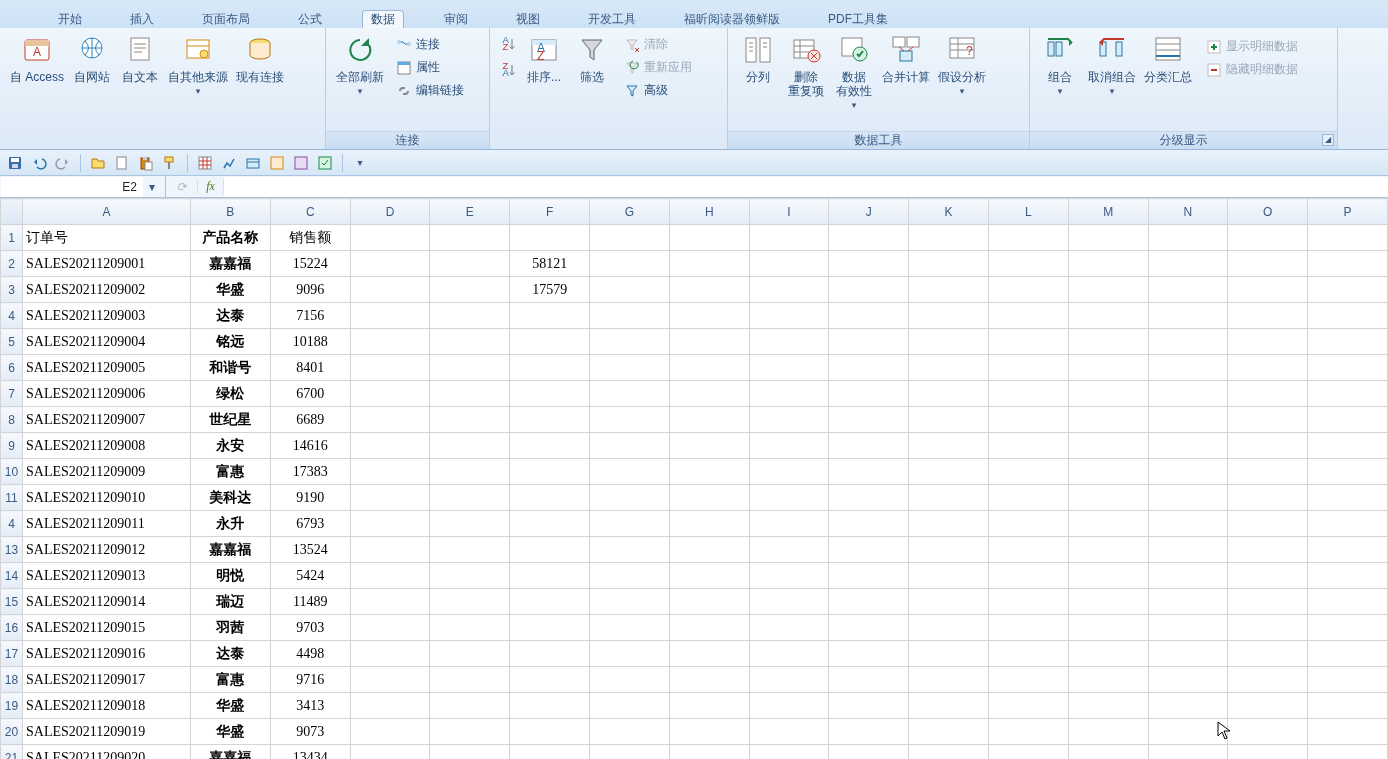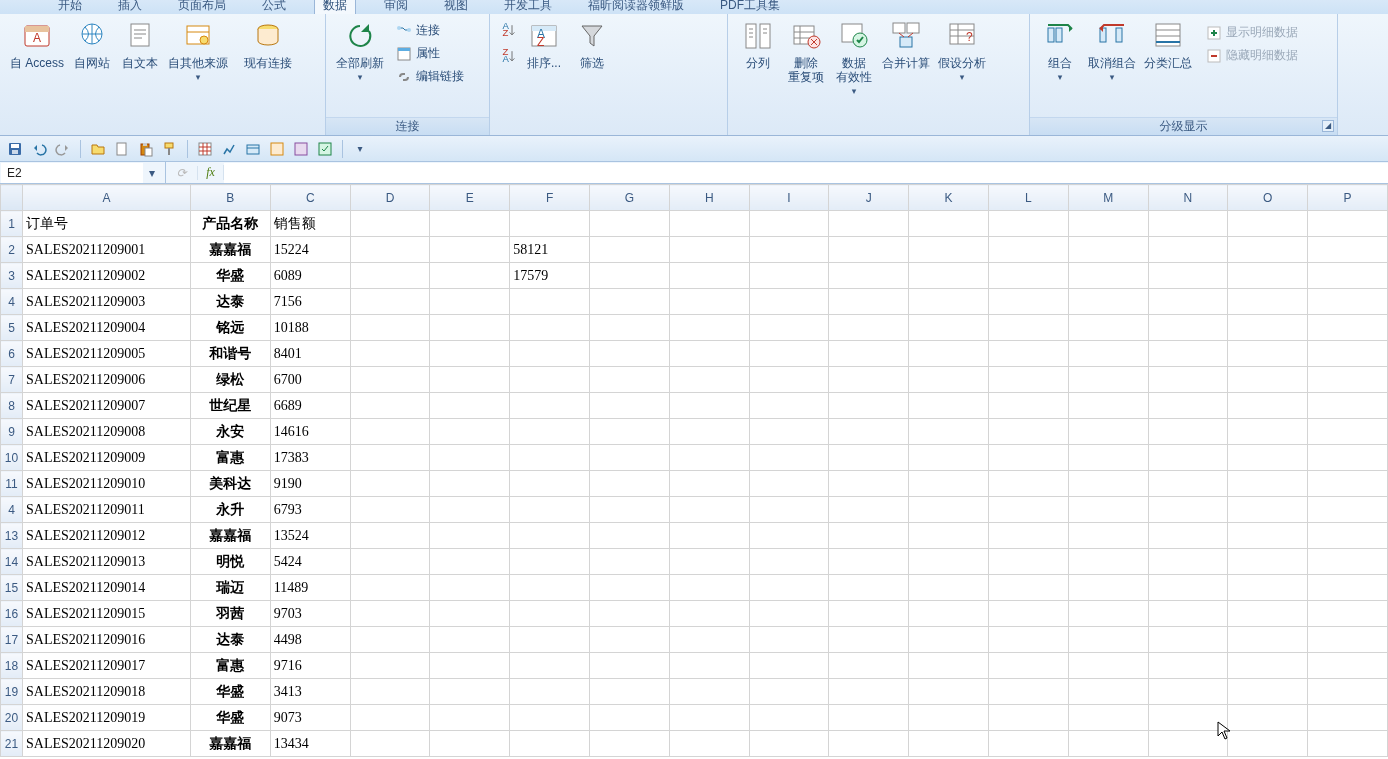--- a/index.html
+++ b/index.html
@@ -1,19 +1,19 @@
 <!DOCTYPE html>
 <html><head>
 <meta charset="utf-8">
 <style>
 * { margin: 0; padding: 0; box-sizing: border-box; font-family: "Microsoft YaHei", "SimSun", Arial, sans-serif; font-size: 12px; user-select: none; }
 body { background: #cfe4f7; overflow: hidden; width: 1388px; height: 759px; }
 
 
-.menu-bar { height: 14px; background: linear-gradient(#d8e8f8,#cde2f6); display: flex; align-items: flex-end; padding-left: 50px; gap: 20px; color: #3b5a82; overflow: hidden; }
+.menu-bar { height: 28px; background: linear-gradient(#d8e8f8,#cde2f6); display: flex; align-items: flex-end; padding-left: 50px; gap: 32px; color: #3b5a82; overflow: hidden; }
 .menu-bar .tab { padding: 0 8px; cursor: pointer; }
 .menu-bar .tab.active { background: #f3f8fd; border-radius: 4px 4px 0 0; border: 1px solid #9ab6d8; border-bottom: none; color: #2a4d78; }
 
 
 .ribbon { height: 122px; background: linear-gradient(#eff6fc,#dce9f7); border-bottom: 1px solid #9ab6d8; display: flex; }
 .group { border-right: 1px solid #b7cee8; display: flex; flex-direction: column; }
 .group-body { flex: 1; display: flex; align-items: flex-start; padding: 4px 6px 0 6px; }
 .group-title { height: 18px; text-align: center; color: #3b5a82; font-size: 12px; background: linear-gradient(#d7e6f5,#c8ddf3); border-top: 1px solid #c3d7ee; position: relative; }
 .group-title .launcher { position: absolute; right: 3px; top: 2px; width: 12px; height: 12px; border: 1px solid #9ab6d8; background: #e6f0fa; font-size: 8px; line-height: 10px; color: #3b5a82; }
 
@@ -29,35 +29,35 @@
 .ico svg, .ico-s svg { width: 100%; height: 100%; }
 
 
 .qat { height: 26px; background: linear-gradient(#e9f2fb,#d5e6f6); border-bottom: 1px solid #a9c3e0; display: flex; align-items: center; padding: 0 6px; gap: 6px; }
 .qat .qbtn { width: 18px; height: 18px; display: flex; align-items: center; justify-content: center; cursor: pointer; border-radius: 2px; }
 .qat .sep { width: 1px; height: 18px; background: #a9c3e0; margin: 0 2px; }
 
 
 .fbar { height: 22px; background: #eef5fc; border-bottom: 1px solid #a9c3e0; display: flex; align-items: stretch; }
 .namebox { width: 166px; border-right: 1px solid #a9c3e0; display: flex; align-items: center; }
-.namebox input { border: none; background: #fff; height: 20px; margin: 1px; width: 142px; padding: 0 6px; font-size: 12px; text-align: left; color: #222; }
+.namebox input { border: none; background: #fff; height: 20px; margin: 1px; width: 142px; padding: 0 6px; font-size: 12px; text-align: right; color: #222; }
 .namebox .dd { width: 16px; text-align: center; color: #3b5a82; cursor: pointer; }
 .fx-area { display: flex; align-items: center; flex: 1; }
 .fx-btn { width: 26px; text-align: center; color: #888; cursor: pointer; border-right: 1px solid #d5e2ef; font-style: italic; }
 .fx-btn.fx { color: #4d7c0f; font-style: italic; font-family: Liberation Serif, serif; }
 .formula-input { flex: 1; border: none; background: #fff; height: 20px; margin: 1px 0; padding: 0 6px; }
 
 
 .sheet { position: relative; background: #fff; height: calc(759px - 14px - 122px - 26px - 22px); overflow: hidden; }
 table { border-collapse: collapse; table-layout: fixed; }
 th, td { border: 1px solid #d4d4d4; height: 26px; font-size: 14px; font-family: "SimSun", serif; color: #000; background: #fff; padding: 0 3px; overflow: hidden; white-space: nowrap; }
 th { background: linear-gradient(#f6f9fd,#e3ecf7); color: #3b5a82; font-weight: normal; text-align: center; font-family: Arial; font-size: 12px; }
 th.corner { background: linear-gradient(#eef4fb,#dbe7f4); }
 .rowhdr { width: 22px; text-align: center; font-family: Arial; font-size: 12px; }
-td.num { text-align: left; }
+td.num { text-align: center; }
 td.ctr { text-align: center; font-weight: bold; }
 
 
 .cursor-img { position: absolute; left: 1217px; top: 721px; pointer-events: none; font-size: 18px; color: #000; }
 </style>
 </head>
 <body>
 
 <div class="menu-bar" id="menuBar">
     <span class="tab">开始</span>
@@ -108,21 +108,21 @@
         <span class="ico">
             <svg viewBox="0 0 32 32">
               <rect x="5" y="6" width="22" height="18" fill="#fff" stroke="#d68910"></rect>
               <path d="M5 12h22" stroke="#d68910"></path>
               <circle cx="22" cy="20" r="4" fill="#f7dc6f" stroke="#d68910"></circle>
             </svg>
           </span>
         <span>自其他来源</span>
         <span class="arrow-down"></span>
       </div>
-      <div class="btn-lg" style="margin-left:8px">
+      <div class="btn-lg" style="">
         <span class="ico">
             <svg viewBox="0 0 32 32">
               <ellipse cx="16" cy="9" rx="10" ry="4" fill="#f7dc6f" stroke="#b9770e"></ellipse>
               <path d="M6 9v12a10 4 0 0 0 20 0V9" fill="#fdebd0" stroke="#b9770e"></path>
             </svg>
           </span>
         <span>现有连接</span>
       </div>
     </div>
   </div>
@@ -206,20 +206,48 @@
         <span>排序...</span>
       </div>
       <div class="btn-lg">
         <span class="ico">
             <svg viewBox="0 0 32 32">
               <path d="M6 6h20l-8 10v10l-4-3v-7z" fill="#d5d8dc" stroke="#666"></path>
             </svg>
           </span>
         <span>筛选</span>
       </div>
+      <div class="col" style="margin-left:4px;padding-top:2px">
+        <div class="btn-sm disabled">
+            <span class="ico-s">
+              <svg viewBox="0 0 16 16">
+                <path d="M3 3h10l-4 5v5l-2-1v-4z" fill="#eee" stroke="#bbb"></path>
+                <path d="M11 11l4 4m0-4-4 4" stroke="#c0392b"></path>
+              </svg>
+            </span>
+            <span>清除</span>
+          </div>
+        <div class="btn-sm disabled">
+            <span class="ico-s">
+              <svg viewBox="0 0 16 16">
+                <path d="M3 3h10l-4 5v5l-2-1v-4z" fill="#eee" stroke="#bbb"></path>
+                <path d="M13 2a4 4 0 1 1-4-1" stroke="#1e8449" fill="none"></path>
+              </svg>
+            </span>
+            <span>重新应用</span>
+          </div>
+        <div class="btn-sm">
+            <span class="ico-s">
+              <svg viewBox="0 0 16 16">
+                <path d="M3 3h10l-4 5v5l-2-1v-4z" fill="#d6eaf8" stroke="#2874a6"></path>
+              </svg>
+            </span>
+            <span>高级</span>
+          </div>
+      </div>
     </div>
   </div>
 
   <div class="group" style="width:302px">
     <div class="group-body">
       <div class="btn-lg">
         <span class="ico">
             <svg viewBox="0 0 32 32">
               <rect x="4" y="4" width="10" height="24" fill="#fff" stroke="#888"></rect>
               <rect x="18" y="4" width="10" height="24" fill="#fff" stroke="#888"></rect>
@@ -268,20 +296,21 @@
             <svg viewBox="0 0 32 32">
               <rect x="4" y="4" width="24" height="20" fill="#fff" stroke="#888"></rect>
               <path d="M4 10h24M4 16h24M12 4v20" stroke="#888"></path>
               <text x="20" y="21" font-size="12" fill="#c0392b">?</text>
             </svg>
           </span>
         <span>假设分析</span>
         <span class="arrow-down"></span>
       </div>
     </div>
+    <div class="group-title"><span>数据工具</span></div>
   </div>
 
   <div class="group" style="width:308px">
     <div class="group-body">
       <div class="btn-lg">
         <span class="ico">
             <svg viewBox="0 0 32 32">
               <rect x="4" y="8" width="6" height="14" fill="#d6eaf8" stroke="#2874a6"></rect>
               <rect x="12" y="8" width="6" height="14" fill="#d6eaf8" stroke="#2874a6"></rect>
               <path d="M4 5h20l4 4" stroke="#1e8449" fill="none" stroke-width="2"></path>
@@ -496,21 +525,21 @@
           <td class=""></td>
           <td class=""></td>
           <td class=""></td>
         </tr>
       </tbody>
       <tbody>
         <tr>
           <th class="rowhdr">3</th>
           <td class="">SALES20211209002</td>
           <td class="ctr">华盛</td>
-          <td class="num">6089</td>
+          <td class="num">9096</td>
           <td class=""></td>
           <td class=""></td>
           <td class="num">17579</td>
           <td class=""></td>
           <td class=""></td>
           <td class=""></td>
           <td class=""></td>
           <td class=""></td>
           <td class=""></td>
           <td class=""></td>

